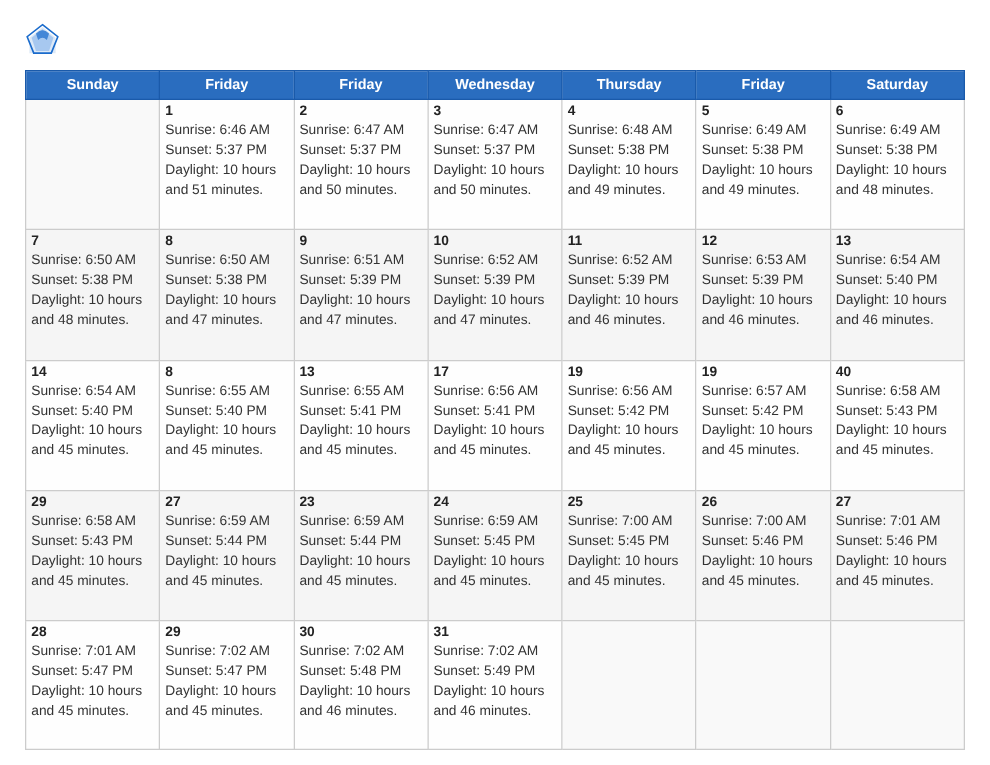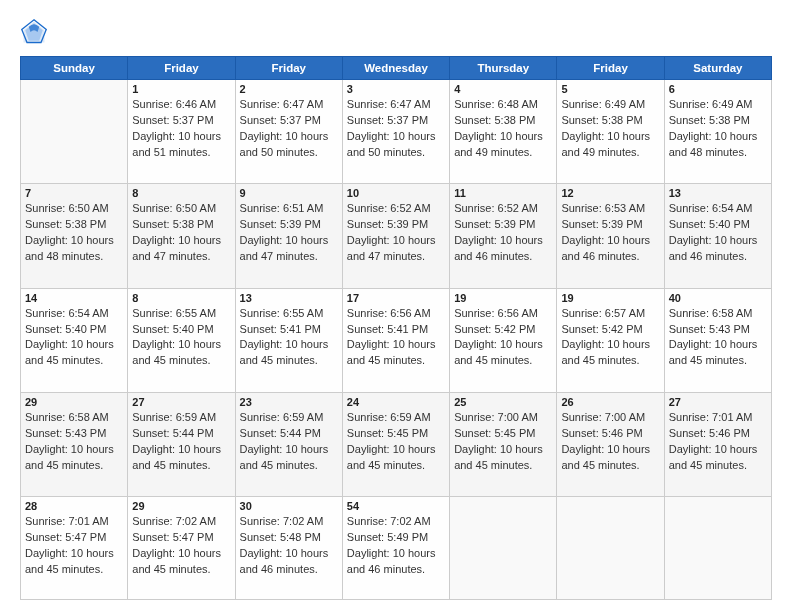--- a/index.html
+++ b/index.html
@@ -257,21 +257,21 @@
           </td>
           <td>
             <span class="day-num">29</span>
             <div class="day-info">Sunrise: 7:02 AM<br>Sunset: 5:47 PM<br>Daylight: 10 hours and 45 minutes.</div>
           </td>
           <td>
             <span class="day-num">30</span>
             <div class="day-info">Sunrise: 7:02 AM<br>Sunset: 5:48 PM<br>Daylight: 10 hours and 46 minutes.</div>
           </td>
           <td>
-            <span class="day-num">54</span>
+            <span class="day-num">31</span>
             <div class="day-info">Sunrise: 7:02 AM<br>Sunset: 5:49 PM<br>Daylight: 10 hours and 46 minutes.</div>
           </td>
           <td class="empty-cell"></td>
           <td class="empty-cell"></td>
           <td class="empty-cell"></td>
         </tr>
       </tbody>
   </table>
 </div>
 

